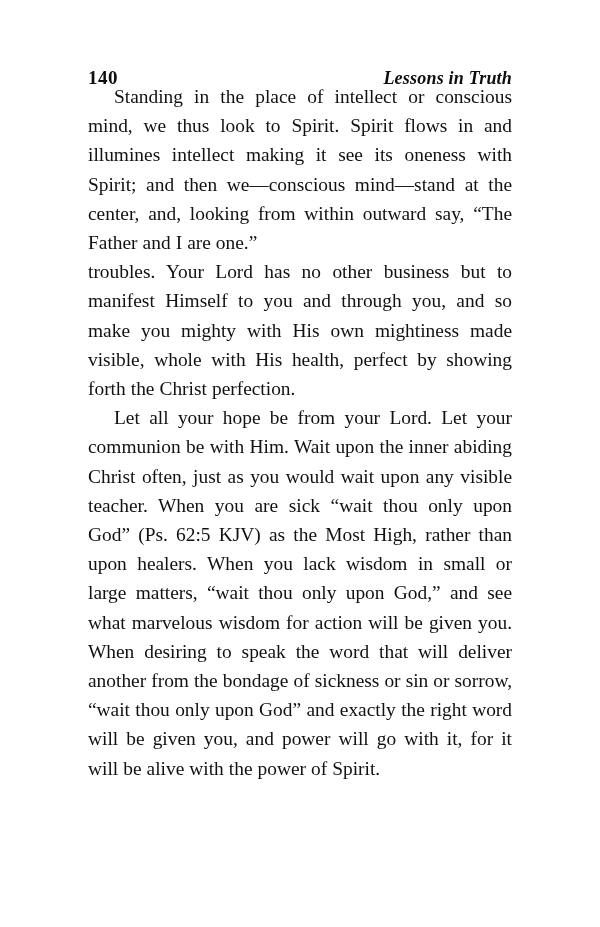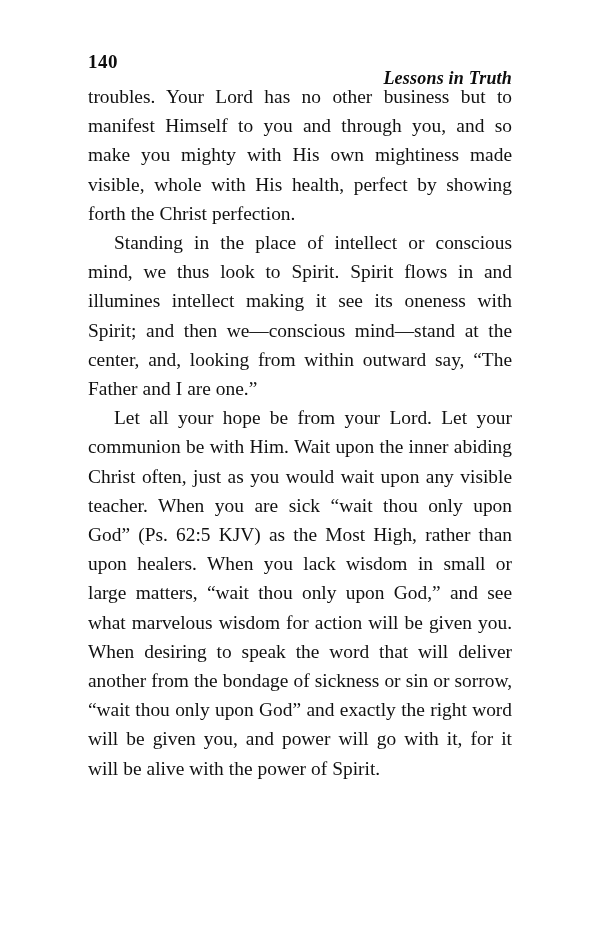--- a/index.html
+++ b/index.html
@@ -22,21 +22,21 @@
     width: 600px;
     height: 927px;
     background: #ffffff;
   }
   .header {
     position: absolute;
     left: 88px;
     top: 34px;
     width: 424px;
     display: flex;
-    align-items: center;
+    align-items: flex-end;
     justify-content: space-between;
   }
   .folio {
     font-family: "Liberation Serif", serif;
     font-size: 19px;
     font-weight: bold;
     letter-spacing: 0.5px;
     color: #0d0d0d;
   }
   .running-head {
@@ -77,18 +77,18 @@
 <body>
 
 <div class="page">
 
   <div class="header">
     <span class="folio">140</span>
     <span class="running-head">Lessons in Truth</span>
   </div>
 
   <div class="body-text">
+    <p class="para indent">Standing in the place of intellect or conscious mind, we thus look to Spirit. Spirit flows in and illumines intellect making it see its oneness with Spirit; and then we—conscious mind—stand at the center, and, looking from within outward say, “The Father and I are one.”</p>
     <p class="para">troubles. Your Lord has no other business but to manifest Himself to you and through you, and so make you mighty with His own mightiness made visible, whole with His health, perfect by showing forth the Christ perfection.</p>
-    <p class="para indent">Standing in the place of intellect or conscious mind, we thus look to Spirit. Spirit flows in and illumines intellect making it see its oneness with Spirit; and then we—conscious mind—stand at the center, and, looking from within outward say, “The Father and I are one.”</p>
     <p class="para indent">Let all your hope be from your Lord. Let your communion be with Him. Wait upon the inner abiding Christ often, just as you would wait upon any visible teacher. When you are sick “wait thou only upon God” (Ps. 62:5 KJV) as the Most High, rather than upon healers. When you lack wisdom in small or large matters, “wait thou only upon God,” and see what marvelous wisdom for action will be given you. When desiring to speak the word that will deliver another from the bondage of sickness or sin or sorrow, “wait thou only upon God” and exactly the right word will be given you, and power will go with it, for it will be alive with the power of Spirit.</p>
   </div>
 
 </div>
 
 </body></html>

